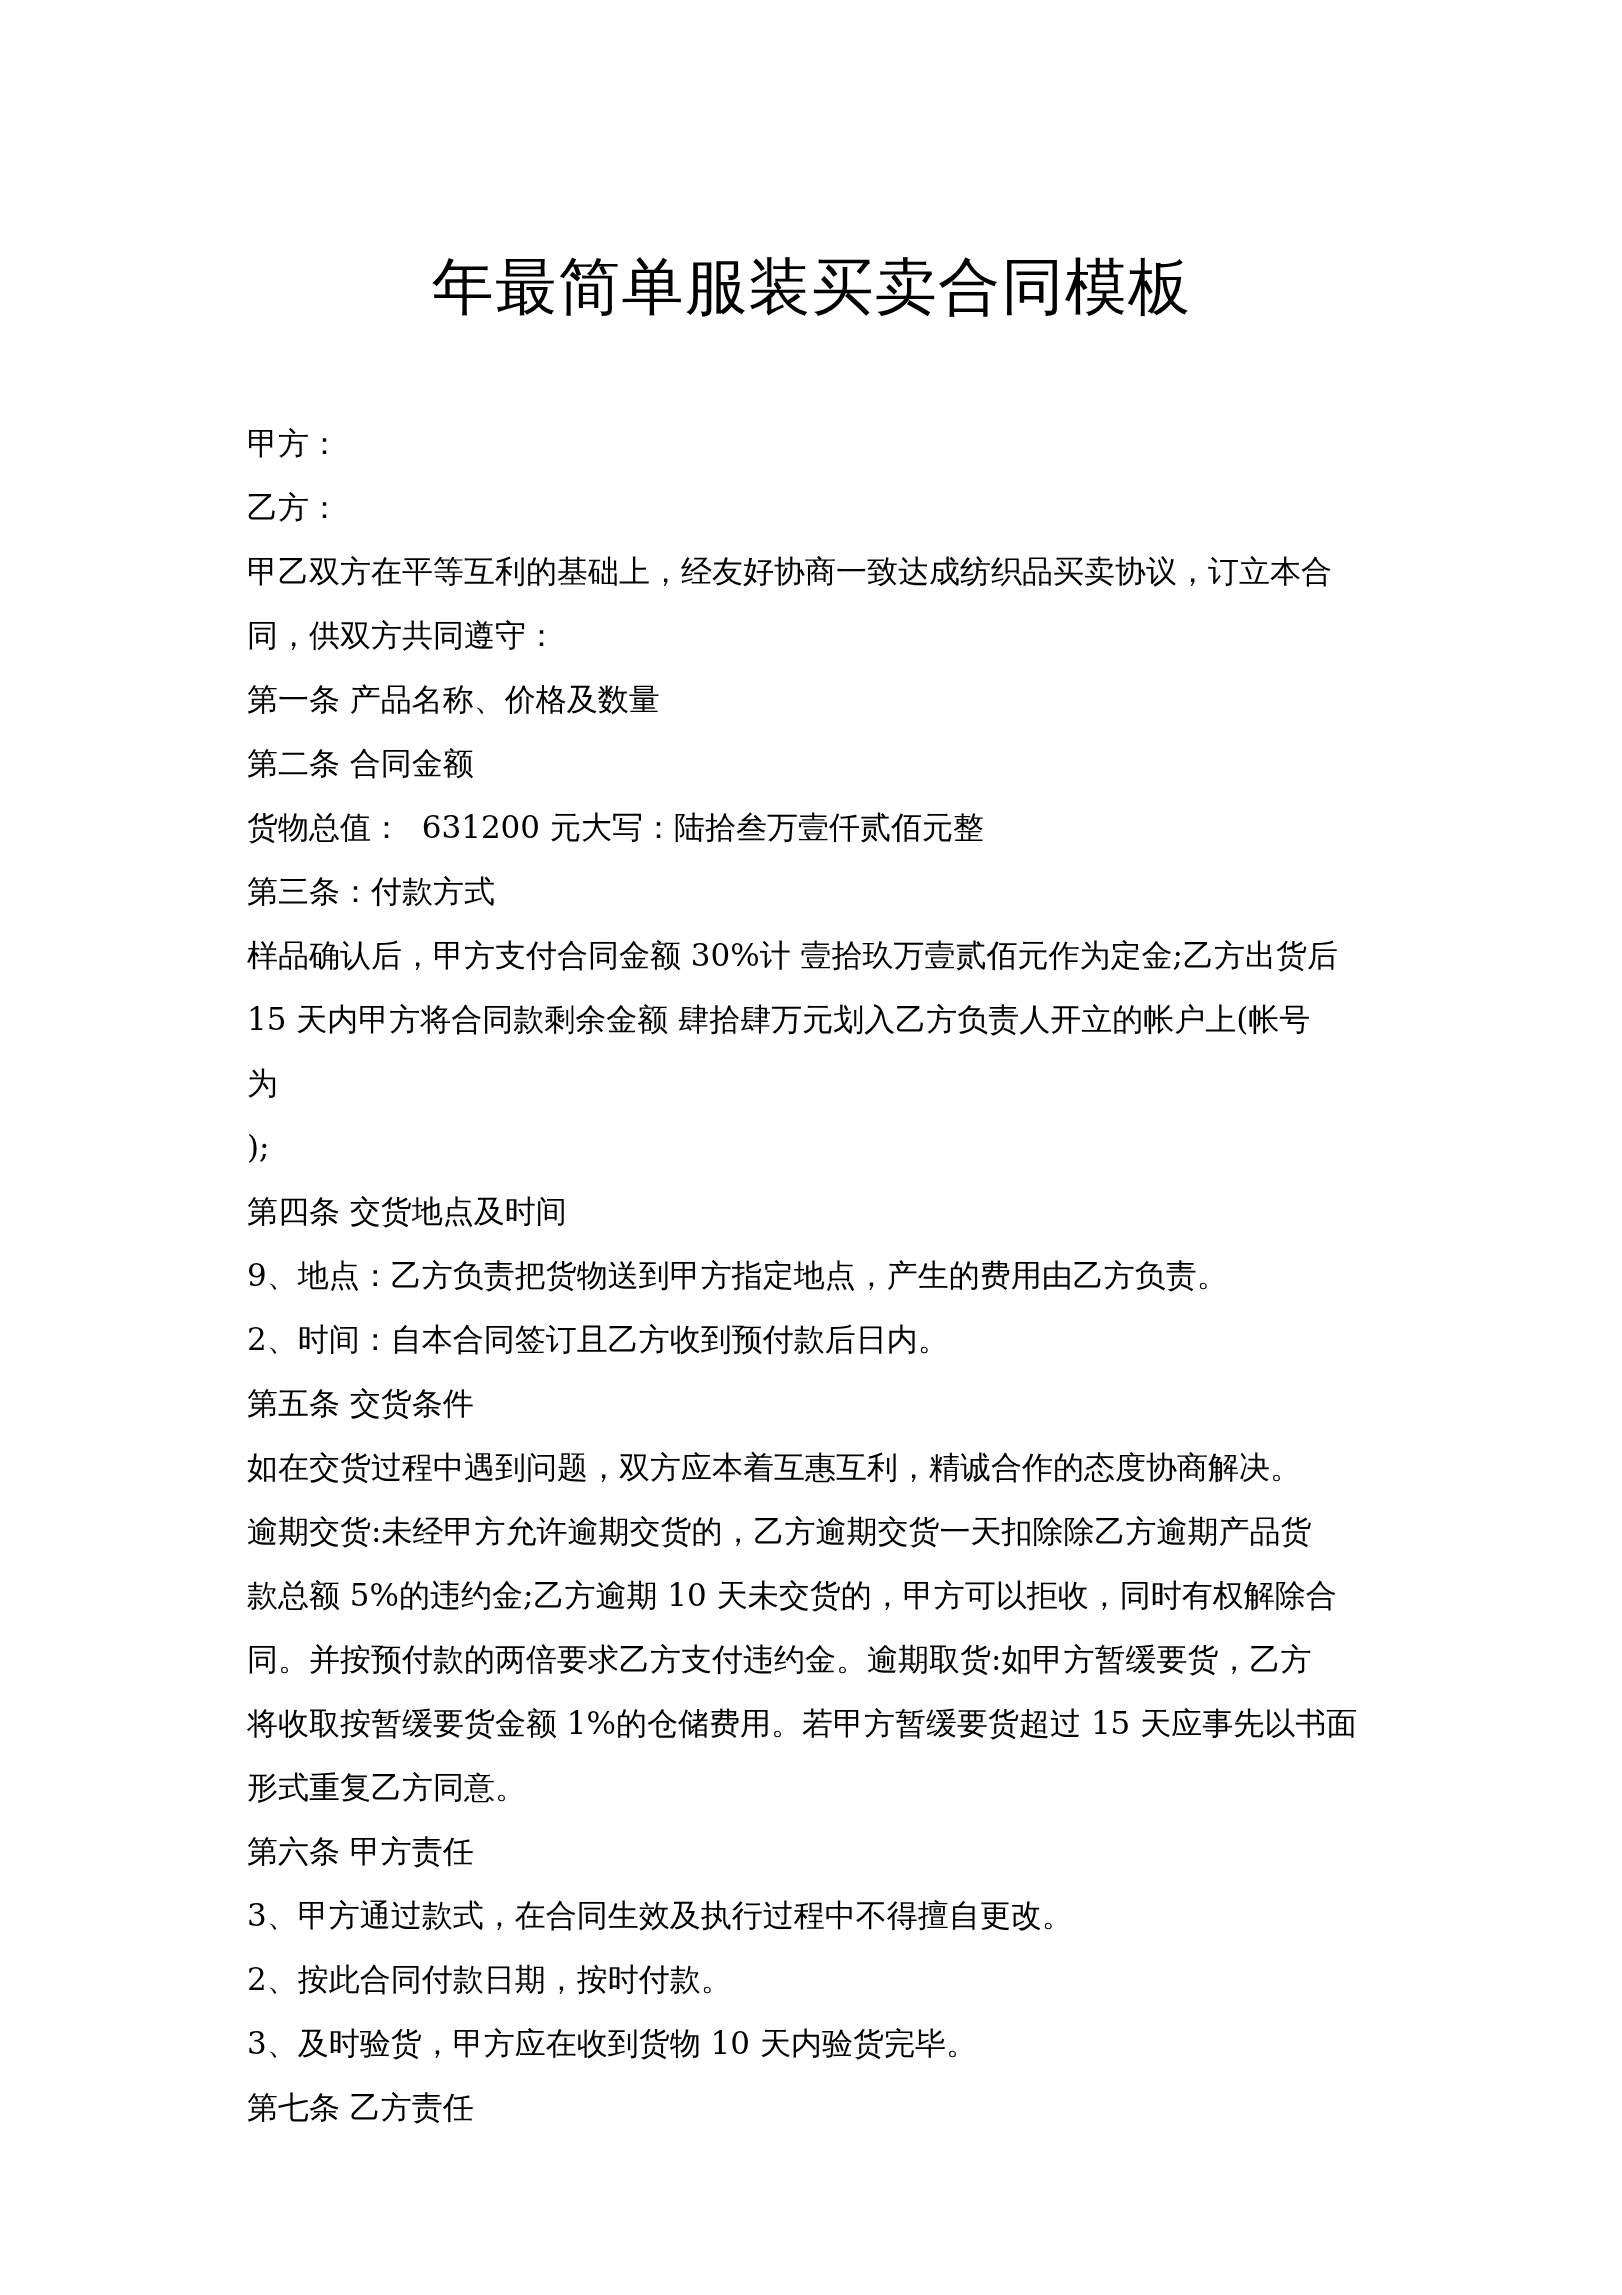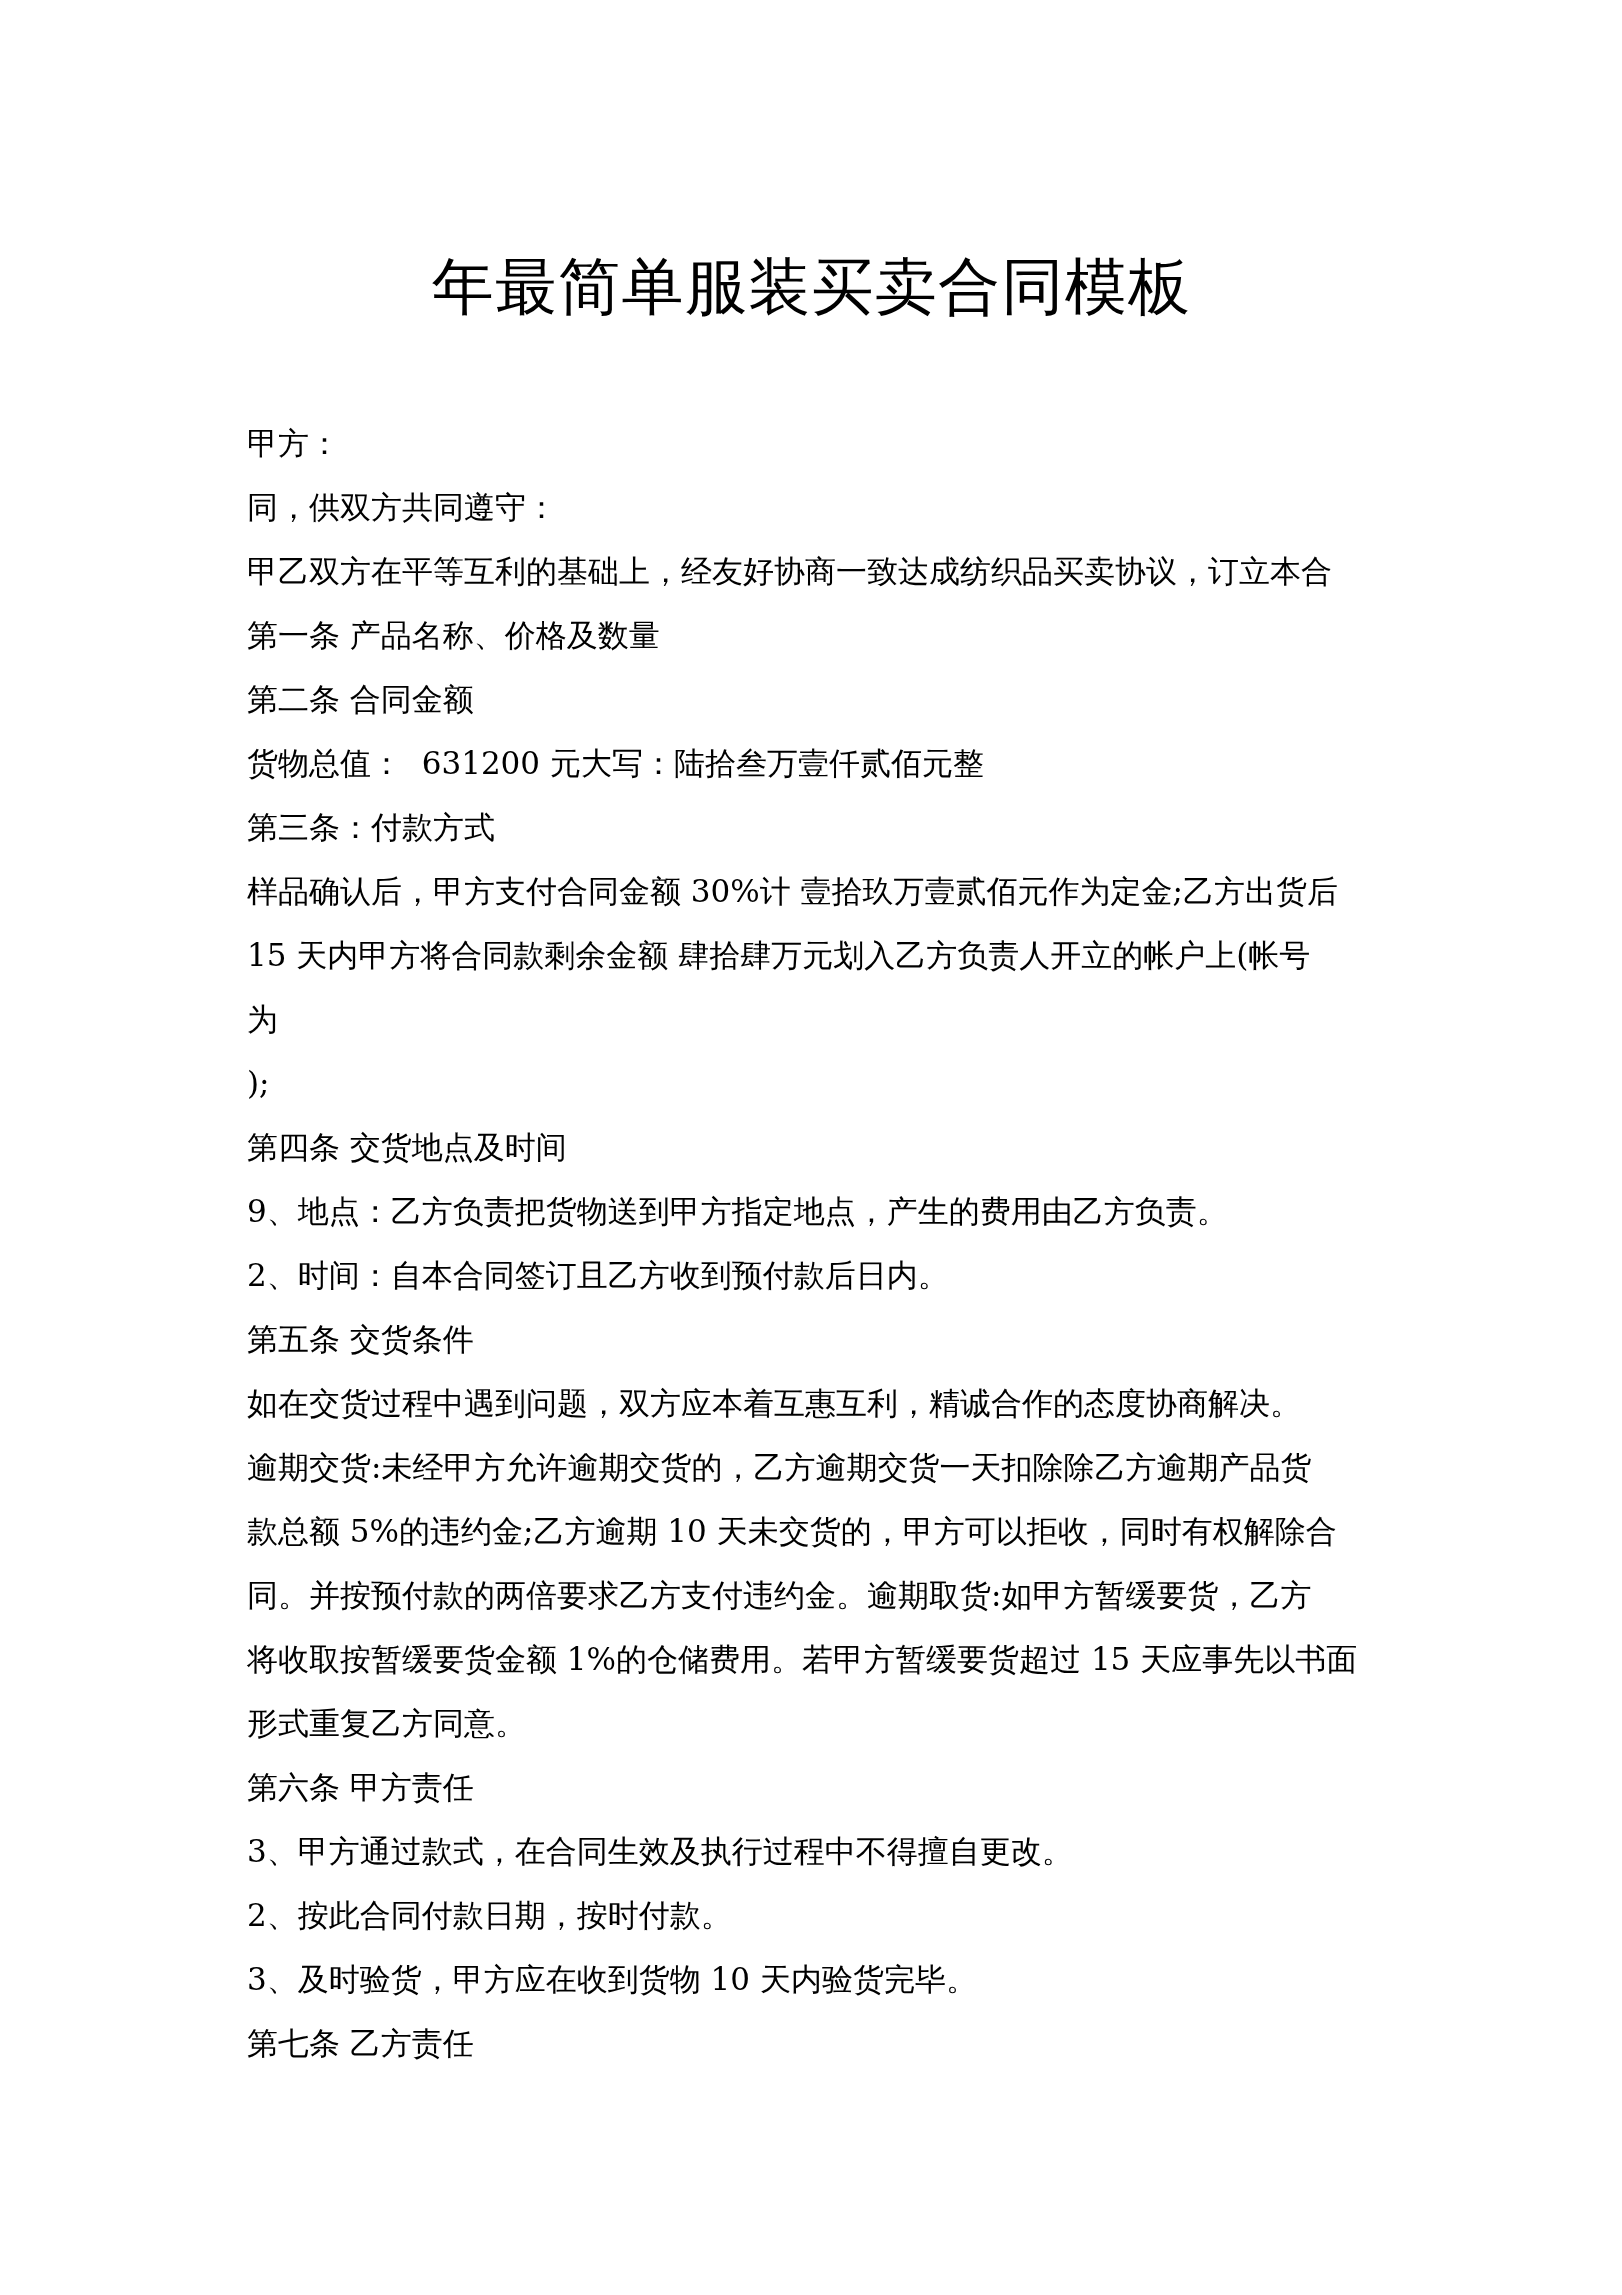--- a/index.html
+++ b/index.html
@@ -12,22 +12,23 @@
   .body { position: absolute; left: 247px; top: 363px; width: 1139px; }
   .line { font-size: 31px; line-height: 64px; height: 64px; white-space: pre; overflow: visible; }
 </style>
 </head>
 <body>
 
 <div class="page">
   <div class="title">年最简单服装买卖合同模板</div>
   <div class="body">
     <div class="line">甲方：</div>
+    <div class="line">乙方：</div>
+    <div class="line">甲乙双方在平等互利的基础上，经友好协商一致达成纺织品买卖协议，订立本合</div>
     <div class="line">同，供双方共同遵守：</div>
-    <div class="line">甲乙双方在平等互利的基础上，经友好协商一致达成纺织品买卖协议，订立本合</div>
     <div class="line">第一条 产品名称、价格及数量</div>
     <div class="line">第二条 合同金额</div>
     <div class="line">货物总值：  631200 元大写：陆拾叁万壹仟贰佰元整</div>
     <div class="line">第三条：付款方式</div>
     <div class="line">样品确认后，甲方支付合同金额 30%计 壹拾玖万壹贰佰元作为定金;乙方出货后</div>
     <div class="line">15 天内甲方将合同款剩余金额 肆拾肆万元划入乙方负责人开立的帐户上(帐号</div>
     <div class="line">为</div>
     <div class="line">);</div>
     <div class="line">第四条 交货地点及时间</div>
     <div class="line">9、地点：乙方负责把货物送到甲方指定地点，产生的费用由乙方负责。</div>

